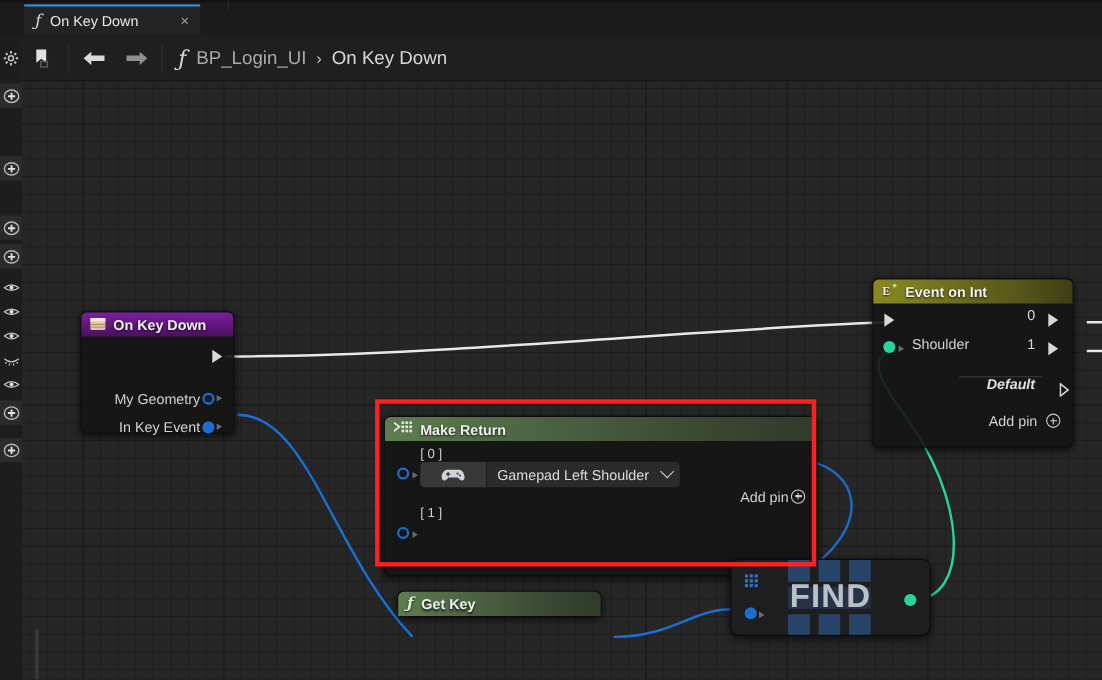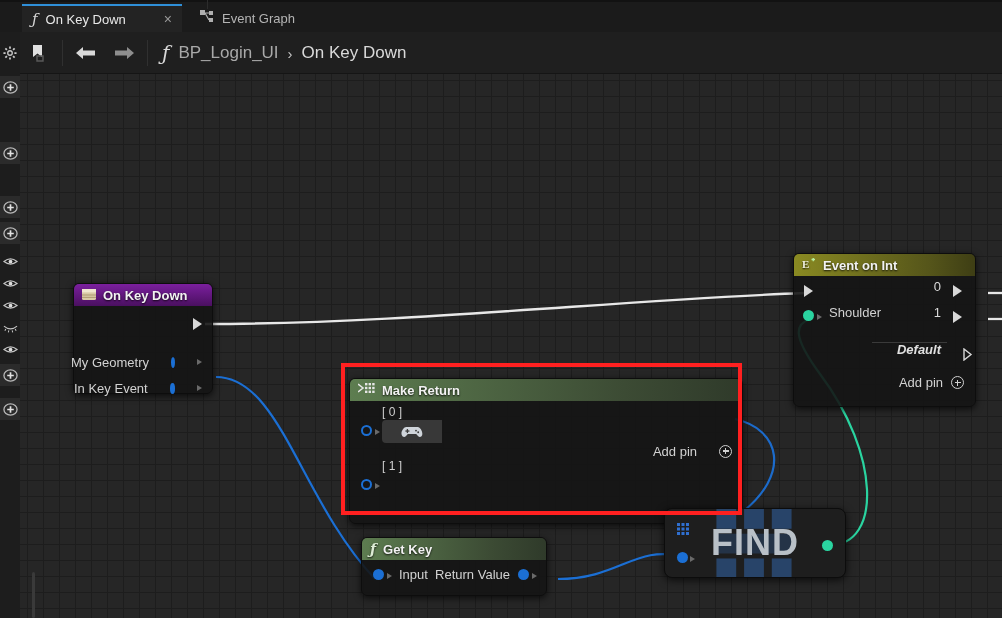--- a/index.html
+++ b/index.html
@@ -123,21 +123,21 @@
 
   .head-purple { background: linear-gradient(to bottom, #7b1f9e, #4a1060); }
   .head-green  { background: linear-gradient(to right, #5d7d50, #3c4b34 70%, #2f3a2a); }
   .head-olive  { background: linear-gradient(to right, #8a8a22, #55551a 75%, #3e3e14); }
 
   .row {
     position: relative; height: 24px;
     display: flex; align-items: center;
     font-size: 13px; color: #d2d2d2;
   }
-  .row-right { justify-content: flex-end; padding-right: 10px; gap: 22px; }
+  .row-right { justify-content: flex-end; padding-right: 10px; gap: 2px; }
   .row-label { white-space: nowrap; }
   .pin-exec {
     width: 0; height: 0;
     border-left: 9px solid #d8d8d8;
     border-top: 6px solid transparent;
     border-bottom: 6px solid transparent;
   }
   .pin-exec-hollow {
     width: 0; height: 0;
     border-left: 9px solid transparent;
@@ -191,21 +191,21 @@
   #node-find {
     position: absolute; border-radius: 8px;
     background: #1e1e1e; border: 1px solid #0c0c0c;
     box-shadow: 0 2px 8px rgba(0,0,0,.75);
     overflow: hidden;
   }
   #find-pattern { position: absolute; inset: 0; }
   #find-text {
     position: absolute; inset: 0;
     display: flex; align-items: center; justify-content: center;
-    font-size: 36px; font-weight: bold; color: #b9c0c7;
+    font-size: 30px; font-weight: bold; color: #b9c0c7;
     letter-spacing: 1px;
   }
 
   
   #red-rect {
     position: absolute; border: 4px solid #ff2020; pointer-events: none;
   }
 
   .sep-line { height: 1px; background: #3a3a3a; margin: 4px 14px 4px 0; }
   .italic { font-style: italic; font-weight: bold; }
@@ -218,31 +218,20 @@
   <div id="tabbar">
     <div id="tabbar-topline"></div>
     <div id="tabbar-seam"></div>
 
     <div class="tab active" id="tab-onkeydown">
       <span class="f-icon">ƒ</span>
       <span class="tab-label">On Key Down</span>
       <span class="tab-close">×</span>
     </div>
 
-    <div class="tab" id="tab-eventgraph">
-      <span>
-        <svg width="14" height="14" viewBox="0 0 14 14">
-          <rect x="0" y="0" width="5" height="5" fill="#b0b0b0"></rect>
-          <rect x="9" y="1" width="4" height="4" fill="#b0b0b0"></rect>
-          <rect x="9" y="8" width="4" height="4" fill="#b0b0b0"></rect>
-          <path d="M5 3 L9 3 M5 3 L9 10" stroke="#b0b0b0" stroke-width="1.2" fill="none"></path>
-        </svg>
-      </span>
-      <span class="tab-label">Event Graph</span>
-    </div>
   </div>
 
   <div id="toolbar">
     <div style="width:20px;"></div>
     <div class="tb-btn">
       <svg width="17" height="19" viewBox="0 0 17 19">
         <path d="M2 1 h9 v12 l-4.5 -3.6 L2 13 Z" fill="#e0e0e0"></path>
         <path d="M6 12 h6 v5 h-6 Z" fill="none" stroke="#5a5a5a" stroke-width="1.4"></path>
       </svg>
     </div>
@@ -425,46 +414,42 @@
         <div class="combo-wrap" style="position:absolute; left:0; top:19px;">
           <div class="combo-icon">
             <svg width="22" height="13" viewBox="0 0 22 13">
               <path d="M5.2 2 h11.6 c2.6 0 5.2 5.2 4.4 8 c-0.6 2.2 -3 2.4 -4.2 1 l-1.8 -2 h-8.4 l-1.8 2 c-1.2 1.4 -3.6 1.2 -4.2 -1 C -0.6 7.2 2.6 2 5.2 2 Z" fill="#cfd4da"></path>
               <rect x="4.4" y="5.4" width="4" height="1.3" fill="#3c3c3c"></rect>
               <rect x="5.75" y="4.05" width="1.3" height="4" fill="#3c3c3c"></rect>
               <circle cx="15" cy="5.6" r="0.95" fill="#3c3c3c"></circle>
               <circle cx="17.2" cy="7.3" r="0.95" fill="#3c3c3c"></circle>
             </svg>
           </div>
+          <div class="combo-main" style="width:176px;">
+            <span style="flex:1;">Gamepad Left Shoulder</span>
+            <span class="chev"></span>
+          </div>
         </div>
 
         <div class="idx-label" style="position:absolute; left:0; top:58px;">[ 1 ]</div>
         <span class="pin-circle hollow-blue" style="position:absolute; left:11px; top:78px;"></span>
         <span class="pin-arrow" style="position:absolute; left:25px; top:82px;"></span>
 
 
         <div class="row row-right" style="position:absolute; right:0; top:38px; width:100%;">
           <span class="row-label">Add pin</span>
           <span class="addpin-icon"></span>
         </div>
       </div>
     </div>
 
     <div class="node" id="node-getkey" style="left:341px; top:463px; width:186px;">
       <div class="node-head head-green">
         <span class="f-icon" style="font-size:14px; color:#ddecd5;">ƒ</span>
         <span>Get Key</span>
-      </div>
-      <div class="node-body" style="height:35px;">
-        <span class="pin-circle filled-blue" style="position:absolute; left:11px; top:9px;"></span>
-        <span class="pin-arrow" style="position:absolute; left:25px; top:13px;"></span>
-        <span style="position:absolute; left:37px; top:7px; font-size:13px; color:#d2d2d2;">Input</span>
-        <span style="position:absolute; right:36px; top:7px; font-size:13px; color:#d2d2d2; white-space:nowrap;">Return Value</span>
-        <span class="pin-circle filled-blue" style="position:absolute; right:17px; top:9px;"></span>
-        <span class="pin-arrow" style="position:absolute; right:9px; top:13px;"></span>
       </div>
     </div>
 
     <div id="node-find" style="left:644px; top:434px; width:182px; height:70px;">
       <svg id="find-pattern" viewBox="0 0 182 70" preserveAspectRatio="none">
         <g fill="#2b4c77" opacity="0.85">
           <rect x="52" y="0" width="20" height="20"></rect>
           <rect x="80" y="0" width="20" height="20"></rect>
           <rect x="108" y="0" width="20" height="20"></rect>
           <rect x="52" y="50" width="20" height="20"></rect>

